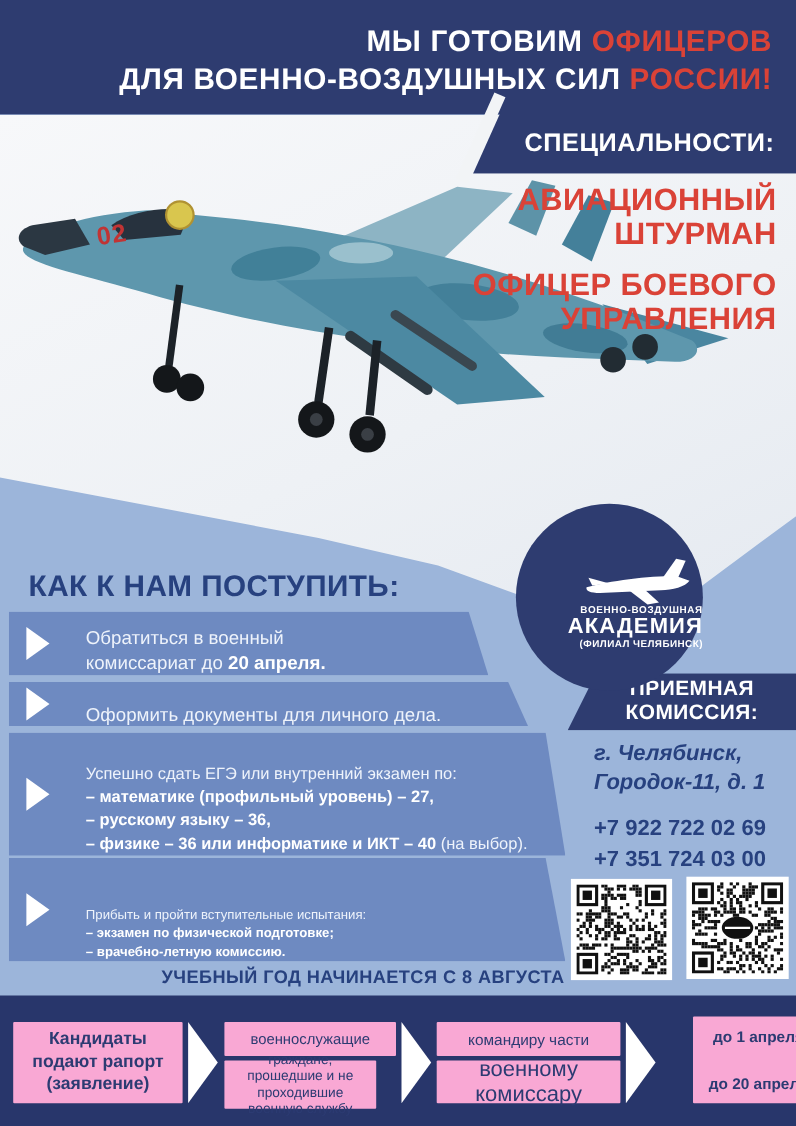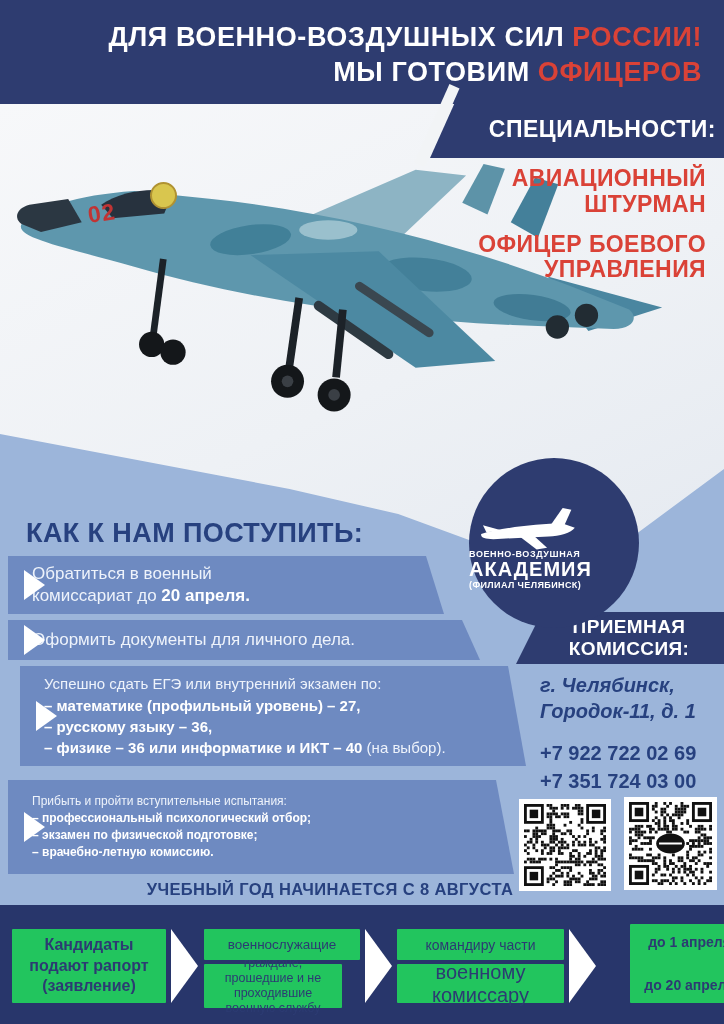--- a/index.html
+++ b/index.html
@@ -26,84 +26,84 @@
   .jet{position:absolute;left:8px;top:58px;width:660px;height:auto;}
   .plane-number{position:absolute;left:88px;top:96px;transform:rotate(-9deg);
     color:#c13434;font-weight:bold;font-size:23px;letter-spacing:1px;}
   .plane-emblem{position:absolute;left:150px;top:78px;width:27px;height:27px;border-radius:50%;
     background:#d9c64e;border:2px solid #b09232;}
   
   .slash{position:absolute;left:394px;top:120px;width:86px;height:11px;background:var(--sky);
     transform:rotate(-66deg);z-index:3;}
   .spec-banner{position:absolute;left:430px;top:100px;width:294px;height:58px;background:var(--navy);
     clip-path:polygon(26px 0,100% 0,100% 100%,0 100%);z-index:4;
-    display:flex;align-items:center;justify-content:flex-end;padding-right:8px;}
+    display:flex;align-items:center;justify-content:flex-end;padding-right:20px;}
   .spec-banner span{color:#fff;font-weight:bold;font-size:23px;letter-spacing:.5px;}
   .spec-list{position:absolute;right:18px;top:166px;z-index:4;text-align:right;
-    color:var(--red);font-weight:bold;font-size:23px;line-height:1.12;letter-spacing:.4px;}
+    color:var(--red);font-weight:bold;font-size:28px;line-height:1.12;letter-spacing:.4px;}
   .spec-item{margin-bottom:14px;}
   
   .logo{position:absolute;left:469px;top:458px;width:170px;height:170px;border-radius:50%;
-    background:var(--navy);z-index:6;display:flex;flex-direction:column;align-items:flex-start;
+    background:var(--navy);z-index:6;display:flex;flex-direction:column;align-items:flex-end;
     justify-content:center;text-align:center;color:#fff;padding-top:4px;}
   .logo svg{width:118px;height:52px;margin-bottom:-4px;}
   .logo-l1{font-size:9px;font-weight:bold;letter-spacing:.6px;}
   .logo-l2{font-size:20px;font-weight:bold;letter-spacing:1px;line-height:1.05;}
   .logo-l3{font-size:9px;font-weight:bold;letter-spacing:.4px;}
   
   .howto-heading{position:absolute;left:26px;top:518px;z-index:5;color:var(--text-navy);
     font-weight:bold;font-size:27px;letter-spacing:.4px;}
   .bar{position:absolute;left:8px;background:var(--bar-blue);color:#eef3fb;z-index:5;
     clip-path:polygon(0 0,calc(100% - 18px) 0,100% 100%,0 100%);
-    display:flex;flex-direction:column;justify-content:center;padding-left:24px;}
+    display:flex;flex-direction:column;justify-content:flex-end;padding-left:70px;}
   .step-arrow{position:absolute;left:16px;top:50%;transform:translateY(-50%);width:0;height:0;
     border-left:21px solid #fff;border-top:15px solid transparent;border-bottom:15px solid transparent;}
   .bar1{top:556px;width:436px;height:58px;font-size:17px;line-height:1.32;}
   .bar2{top:620px;width:472px;height:40px;font-size:17px;}
-  .bar3{top:666px;width:506px;height:100px;font-size:15px;line-height:1.42;margin-left:12px;}
+  .bar3{top:666px;width:506px;height:112px;font-size:15px;line-height:1.42;}
   .bar4{top:780px;width:506px;height:94px;font-size:12px;line-height:1.42;}
   .bar b{color:#fff;}
   .school-year{position:absolute;left:10px;top:880px;width:640px;text-align:center;z-index:5;
     color:var(--text-navy);font-weight:bold;font-size:16.5px;letter-spacing:.4px;}
   
   .adm-banner{position:absolute;left:516px;top:612px;width:208px;height:52px;background:var(--navy);
     clip-path:polygon(26px 0,100% 0,100% 100%,0 100%);z-index:5;
     display:flex;flex-direction:column;align-items:center;justify-content:center;padding-left:18px;}
   .adm-banner span{color:#fff;font-weight:bold;font-size:19px;line-height:1.18;letter-spacing:.4px;}
   .adm-address{position:absolute;left:540px;top:672px;z-index:5;color:var(--text-navy);
     font-weight:bold;font-size:20px;line-height:1.32;font-style:italic;}
   .adm-phones{position:absolute;left:540px;top:740px;z-index:5;color:var(--text-navy);
     font-weight:bold;font-size:20px;line-height:1.38;}
   .qr{position:absolute;z-index:5;background:#fff;padding:5px;}
   .qr svg{display:block;width:100%;height:100%;}
   .qr1{left:519px;top:799px;width:92px;height:92px;}
   .qr2{left:624px;top:797px;width:93px;height:93px;}
   
   .bottom-band{position:absolute;left:0;top:905px;width:724px;height:119px;background:var(--navy-dark);z-index:6;}
-  .fbox{position:absolute;background:#22c55e;color:#2c3b72;border-radius:1px;
+  .fbox{position:absolute;background:#f9a8d4;color:#2c3b72;border-radius:1px;
     display:flex;align-items:center;justify-content:center;text-align:center;}
   .fb1{left:12px;top:24px;width:154px;height:74px;flex-direction:column;font-weight:bold;font-size:16px;line-height:1.3;}
   .fb2a{left:204px;top:24px;width:156px;height:31px;font-size:13.5px;}
   .fb2b{left:204px;top:59px;width:138px;height:44px;font-size:12.5px;line-height:1.22;padding:2px 6px;}
   .fb3a{left:397px;top:24px;width:167px;height:31px;font-size:14px;}
   .fb3b{left:397px;top:59px;width:167px;height:39px;font-size:20px;}
   .fb4{left:597px;top:19px;width:119px;height:79px;flex-direction:column;justify-content:space-between;
     padding:10px 0;font-weight:bold;font-size:14px;margin-left:33px;}
   .flow-arrow{position:absolute;width:0;height:0;
     border-left:27px solid #fff;border-top:37px solid transparent;border-bottom:37px solid transparent;}
   .fa1{left:171px;top:24px;} .fa2{left:365px;top:24px;} .fa3{left:569px;top:24px;}
 </style>
 </head>
 <body>
 
 <div class="poster">
 
   <div class="header-band">
+    <div class="hline"><span>МЫ ГОТОВИМ </span><span class="hl-red">ОФИЦЕРОВ</span></div>
     <div class="hline"><span>ДЛЯ ВОЕННО-ВОЗДУШНЫХ СИЛ </span><span class="hl-red">РОССИИ!</span></div>
-    <div class="hline"><span>МЫ ГОТОВИМ </span><span class="hl-red">ОФИЦЕРОВ</span></div>
   </div>
 
   <div class="photo">
     <svg class="jet" viewBox="0 0 680 310" xmlns="http://www.w3.org/2000/svg">
 
       <path d="M300 60 L420 8 L472 14 L402 80 Z" fill="#8db4c4"></path>
 
       <path d="M468 42 L490 2 L512 7 L494 54 Z" fill="#5d93a8"></path>
 
       <path d="M518 62 L543 16 L567 23 L546 78 Z" fill="#44809a"></path>
@@ -189,21 +189,20 @@
     <span class="step-arrow"></span>
     <div>Успешно сдать ЕГЭ или внутренний экзамен по:</div>
     <div><b>– математике (профильный уровень) – 27,</b></div>
     <div><b>– русскому языку – 36,</b></div>
     <div><b>– физике – 36 или информатике и ИКТ – 40</b><span> (на выбор).</span></div>
   </div>
 
   <div class="bar bar4">
     <span class="step-arrow"></span>
     <div>Прибыть и пройти вступительные испытания:</div>
-    <div><b>– профессиональный психологический отбор;</b></div>
     <div><b>– экзамен по физической подготовке;</b></div>
     <div><b>– врачебно-летную комиссию.</b></div>
   </div>
 
   <div class="school-year">УЧЕБНЫЙ ГОД НАЧИНАЕТСЯ С 8 АВГУСТА</div>
 
   <div class="adm-banner">
     <span>ПРИЕМНАЯ</span>
     <span>КОМИССИЯ:</span>
   </div>

